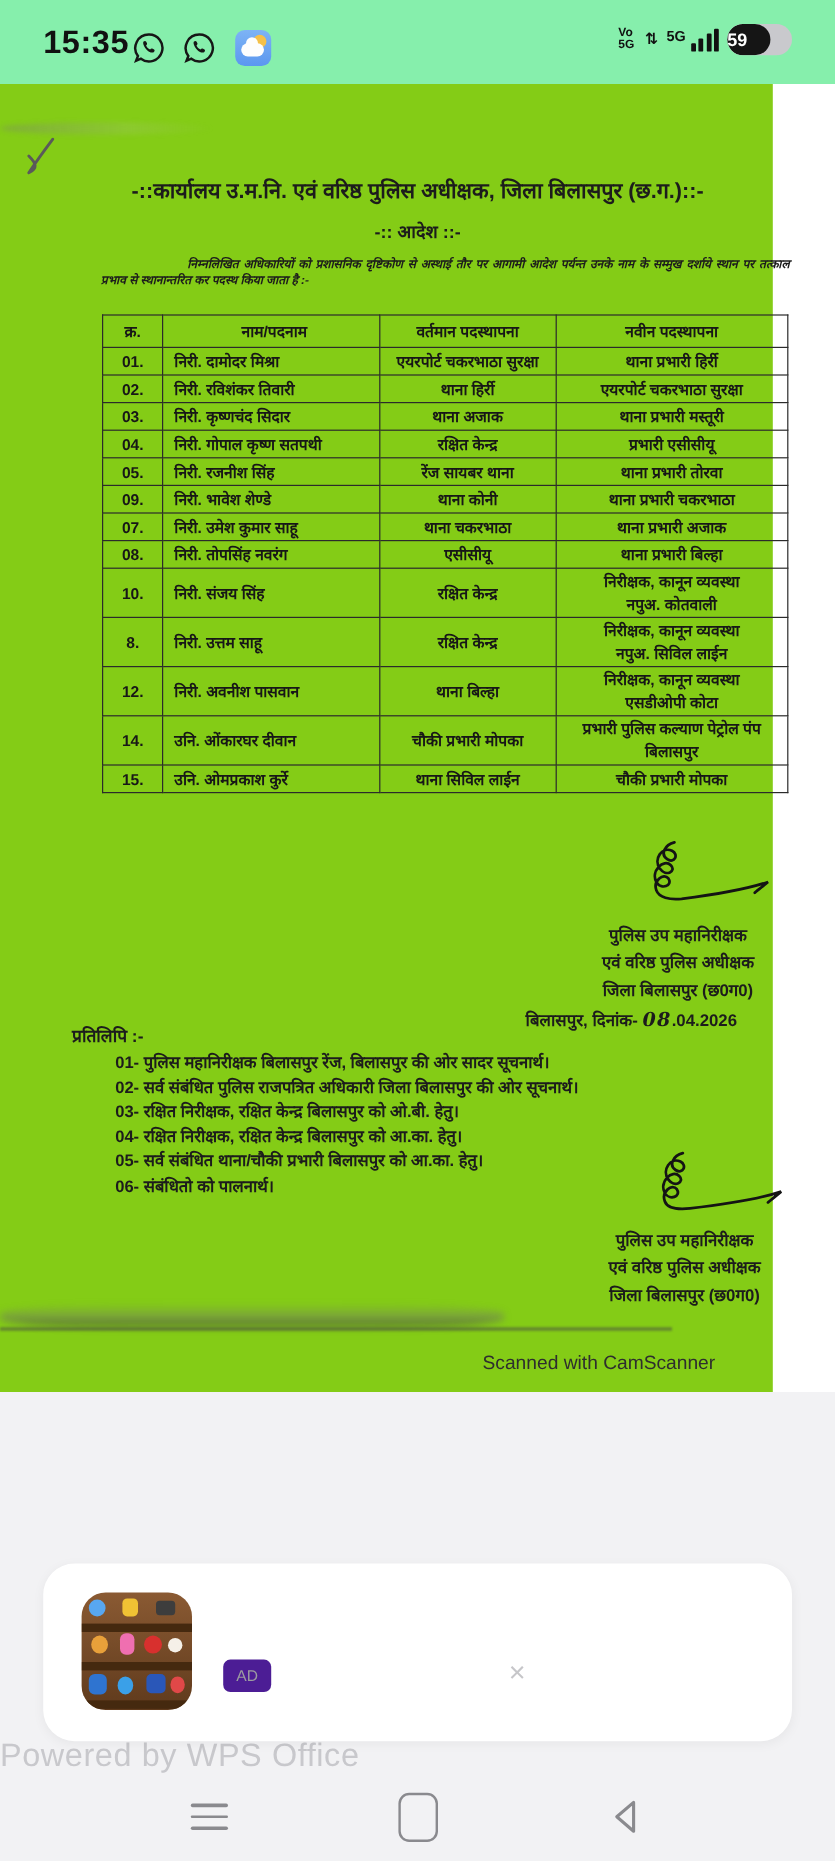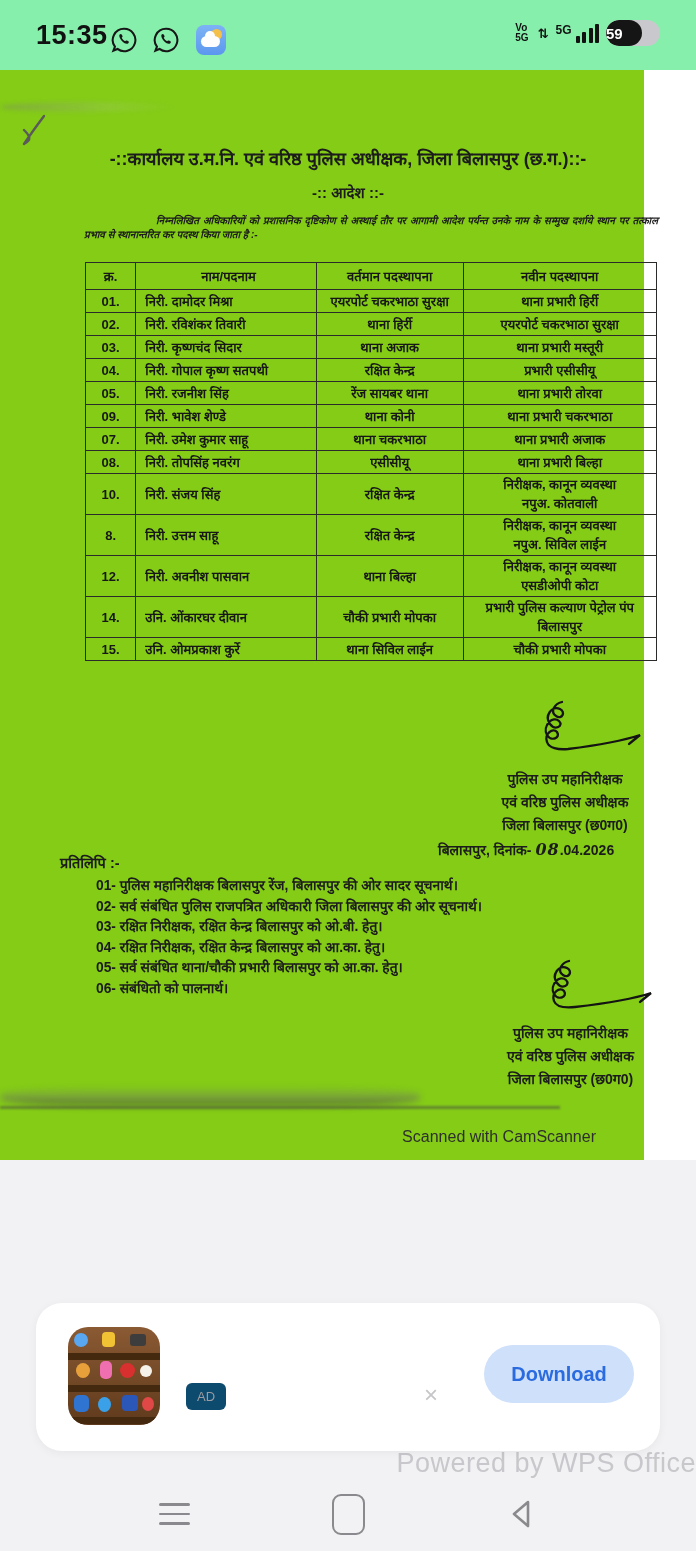--- a/index.html
+++ b/index.html
@@ -64,32 +64,32 @@
         font-size:14px;font-weight:700;line-height:23px;}
 
   .scan-shadow{position:absolute;left:0px;top:1016px;width:420px;height:22px;
         background:linear-gradient(180deg,rgba(0,0,0,0) 0%,rgba(110,110,110,.45) 55%,rgba(60,60,60,.55) 80%,rgba(0,0,0,0) 100%);
         filter:blur(3px);border-radius:40%;}
   .scan-shadow-line{position:absolute;left:0;top:1036px;width:560px;height:3px;background:rgba(70,70,70,.5);filter:blur(1px);}
   .camscanner{position:absolute;right:48px;top:1058px;font-size:16px;color:#2e2e2e;font-weight:500;}
 
   
   .bottom-area{position:absolute;left:0;top:1160px;width:696px;height:391px;background:#f2f2f4;}
-  .powered-by{position:absolute;left:0;top:288px;width:696px;text-align:right;font-size:27px;color:#c8c8cc;
+  .powered-by{position:absolute;left:0;top:288px;width:696px;text-align:left;font-size:27px;color:#c8c8cc;
         font-weight:500;letter-spacing:.5px;z-index:1;}
 
   .ad-card{position:absolute;left:36px;top:143px;width:624px;height:148px;background:#fff;border-radius:26px;
         box-shadow:0 2px 10px rgba(0,0,0,.05);z-index:2;}
   .ad-icon{position:absolute;left:32px;top:24px;width:92px;height:98px;border-radius:20px;overflow:hidden;
         background:linear-gradient(180deg,#8a5a33 0%,#5f3a1c 100%);}
   .shelf{position:absolute;left:0;width:100%;height:7px;background:#45290f;}
   .s1{top:26px;} .s2{top:58px;} .s3{top:90px;}
   .toy{position:absolute;border-radius:50%;}
   .ad-title{position:absolute;left:150px;top:30px;font-size:24px;color:#242424;font-weight:500;}
-  .ad-badge{position:absolute;left:150px;top:80px;width:40px;height:27px;background:#0c4a6e;border-radius:6px;
+  .ad-badge{position:absolute;left:150px;top:80px;width:40px;height:27px;background:#4c1d95;border-radius:6px;
         color:#9c9ca0;font-size:13px;display:flex;align-items:center;justify-content:center;text-align:center;}
   .ad-close{position:absolute;left:388px;top:78px;font-size:24px;color:#c6c6c9;line-height:28px;}
   .ad-download{position:absolute;right:26px;top:42px;width:150px;height:58px;border-radius:29px;background:#cfe0fa;
         color:#2a6bdf;font-size:20px;font-weight:700;display:flex;align-items:center;justify-content:center;border:none;}
 
   .navbar{position:absolute;left:0;top:320px;width:696px;height:70px;display:flex;align-items:center;}
   .nav-btn{position:absolute;top:12px;width:40px;height:44px;display:flex;align-items:center;justify-content:center;}
   .nav-menu{left:154px;} .nav-home{left:328px;} .nav-back{left:502px;}
   .hamburger{display:flex;flex-direction:column;gap:7px;}
   .hamburger span{display:block;width:31px;height:2.6px;background:#8a8a8e;border-radius:2px;}
@@ -318,21 +318,20 @@
         <span class="toy" style="left:32px;top:34px;width:12px;height:18px;background:#ef6fb0;border-radius:5px;"></span>
         <span class="toy" style="left:52px;top:36px;width:15px;height:15px;background:#d8302e;"></span>
         <span class="toy" style="left:72px;top:38px;width:12px;height:12px;background:#f5f0e8;"></span>
         <span class="toy" style="left:6px;top:68px;width:15px;height:17px;background:#2f74d0;border-radius:5px;"></span>
         <span class="toy" style="left:30px;top:70px;width:13px;height:15px;background:#3aa0e8;"></span>
         <span class="toy" style="left:54px;top:68px;width:16px;height:16px;background:#2a57b8;border-radius:4px;"></span>
         <span class="toy" style="left:74px;top:70px;width:12px;height:14px;background:#e04848;"></span>
       </div>
       <div class="ad-badge">AD</div>
       <div class="ad-close">×</div>
-      <button class="ad-download">Download</button>
     </div>
 
     <div class="navbar">
       <div class="nav-btn nav-menu">
         <div class="hamburger">
             <span></span>
             <span></span>
             <span></span>
           </div>
       </div>

